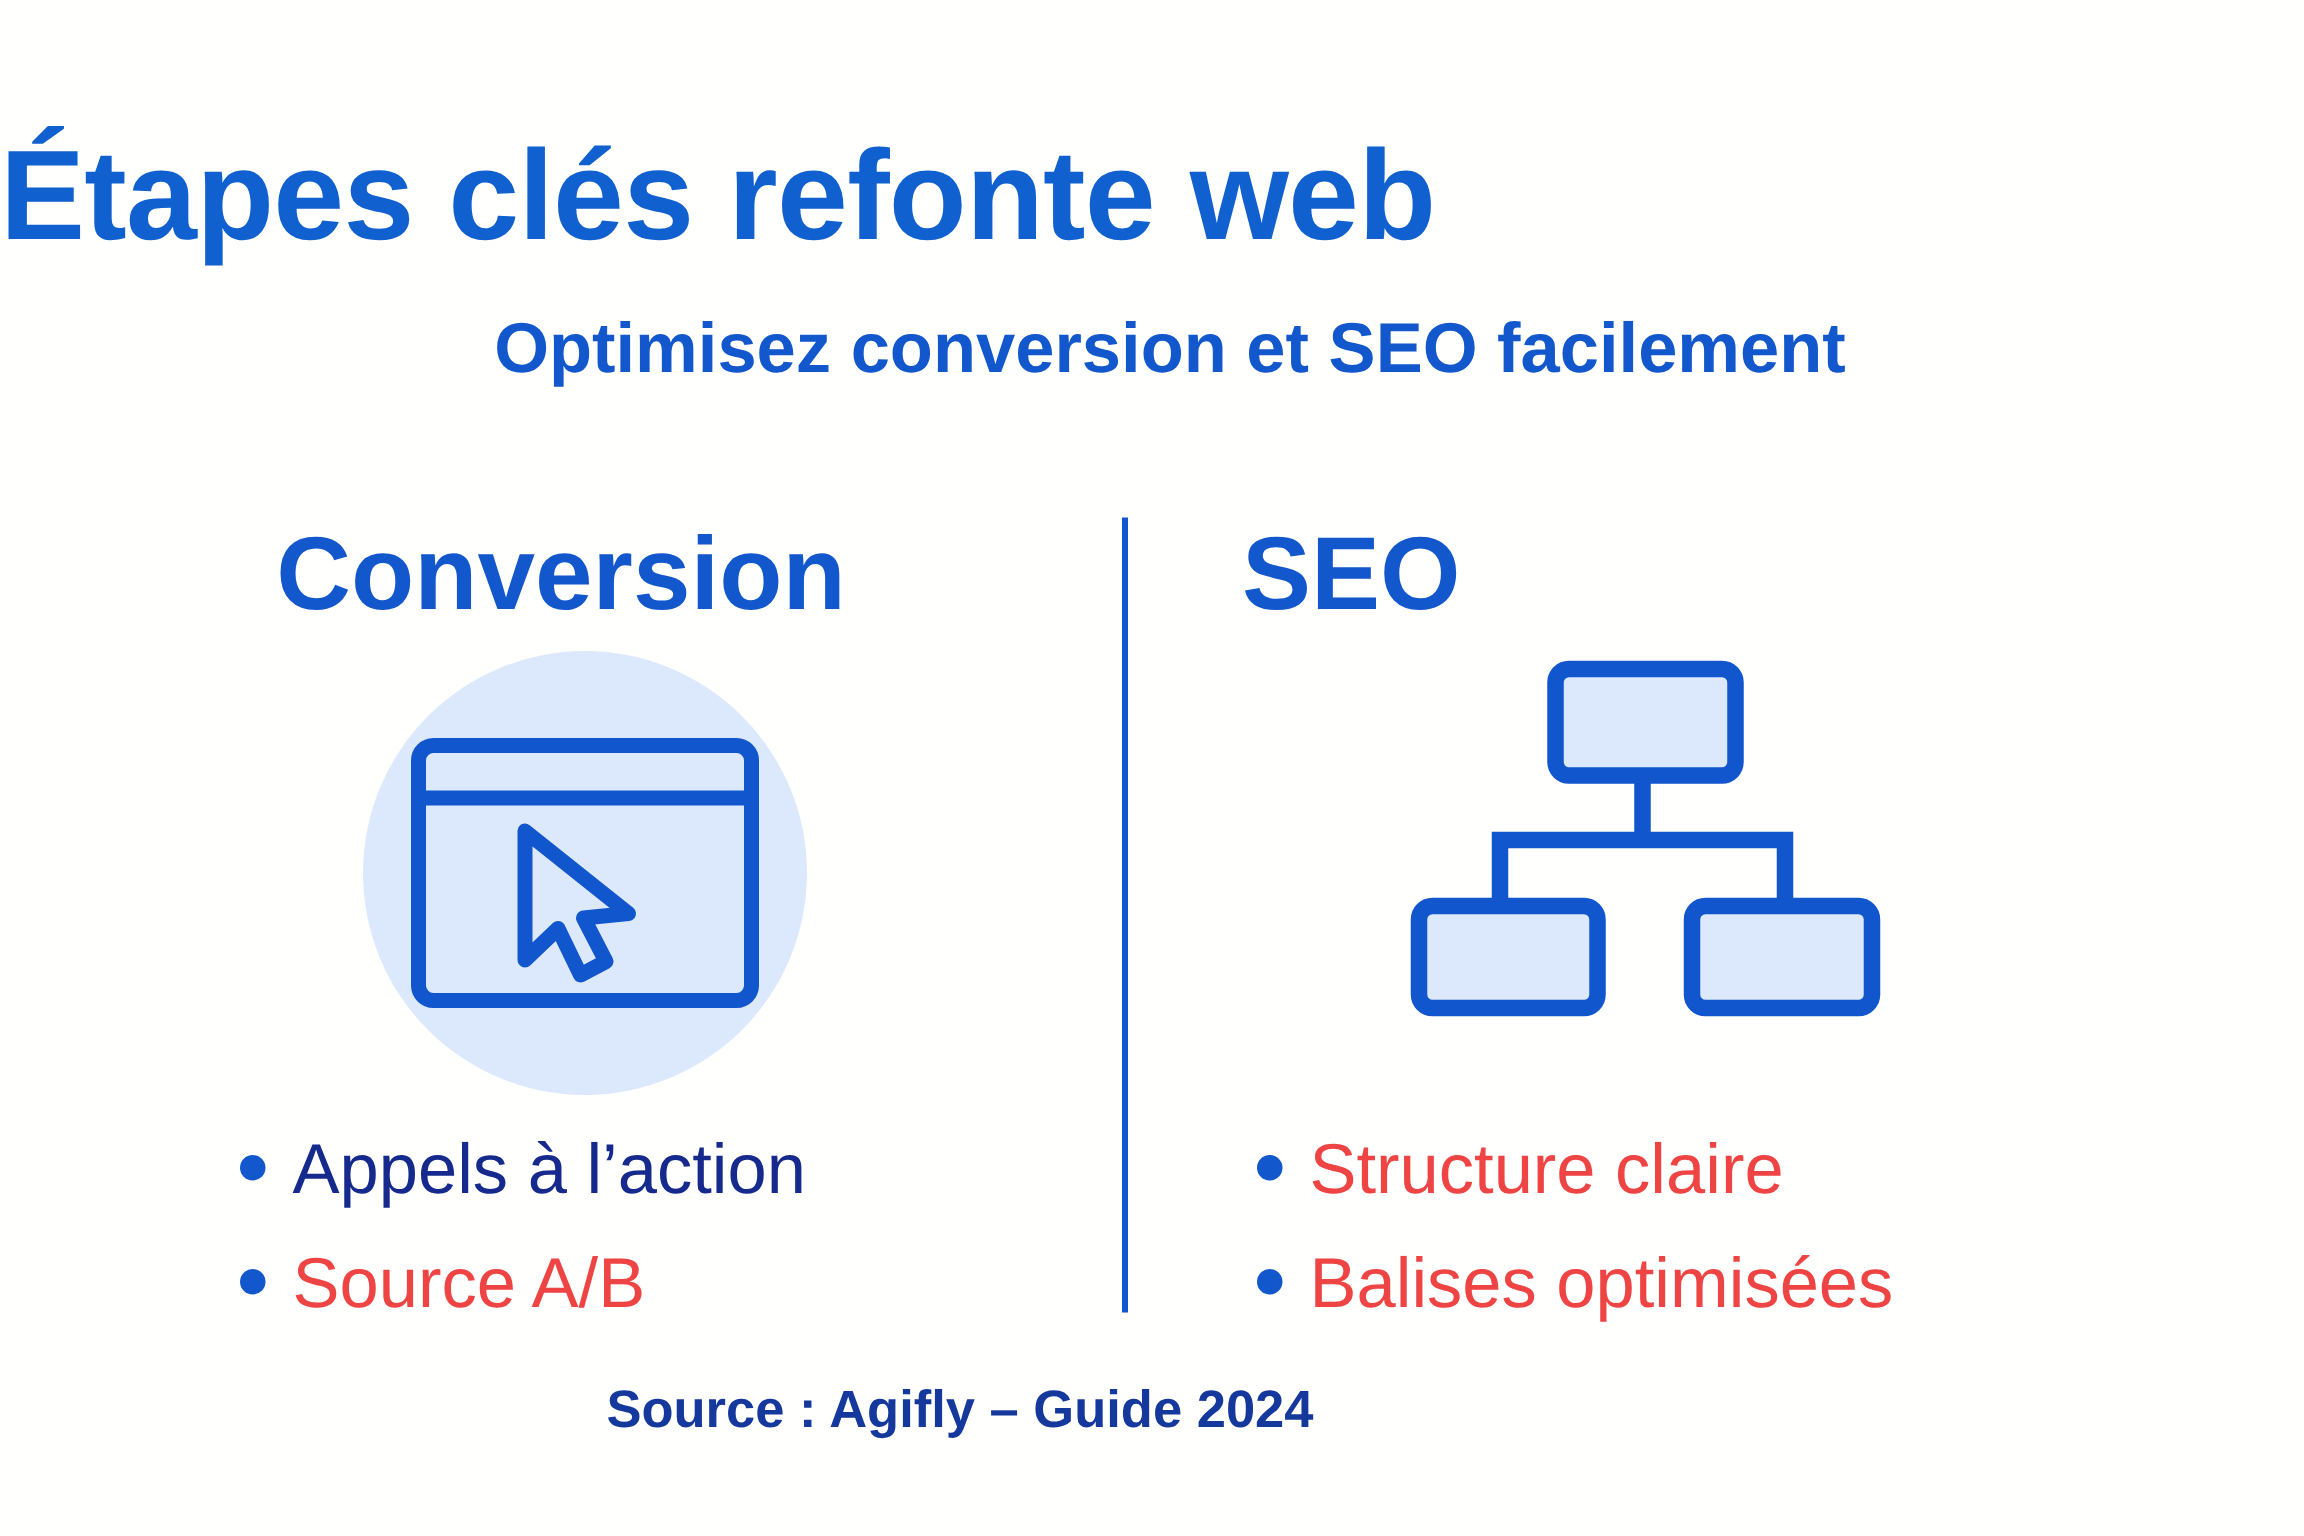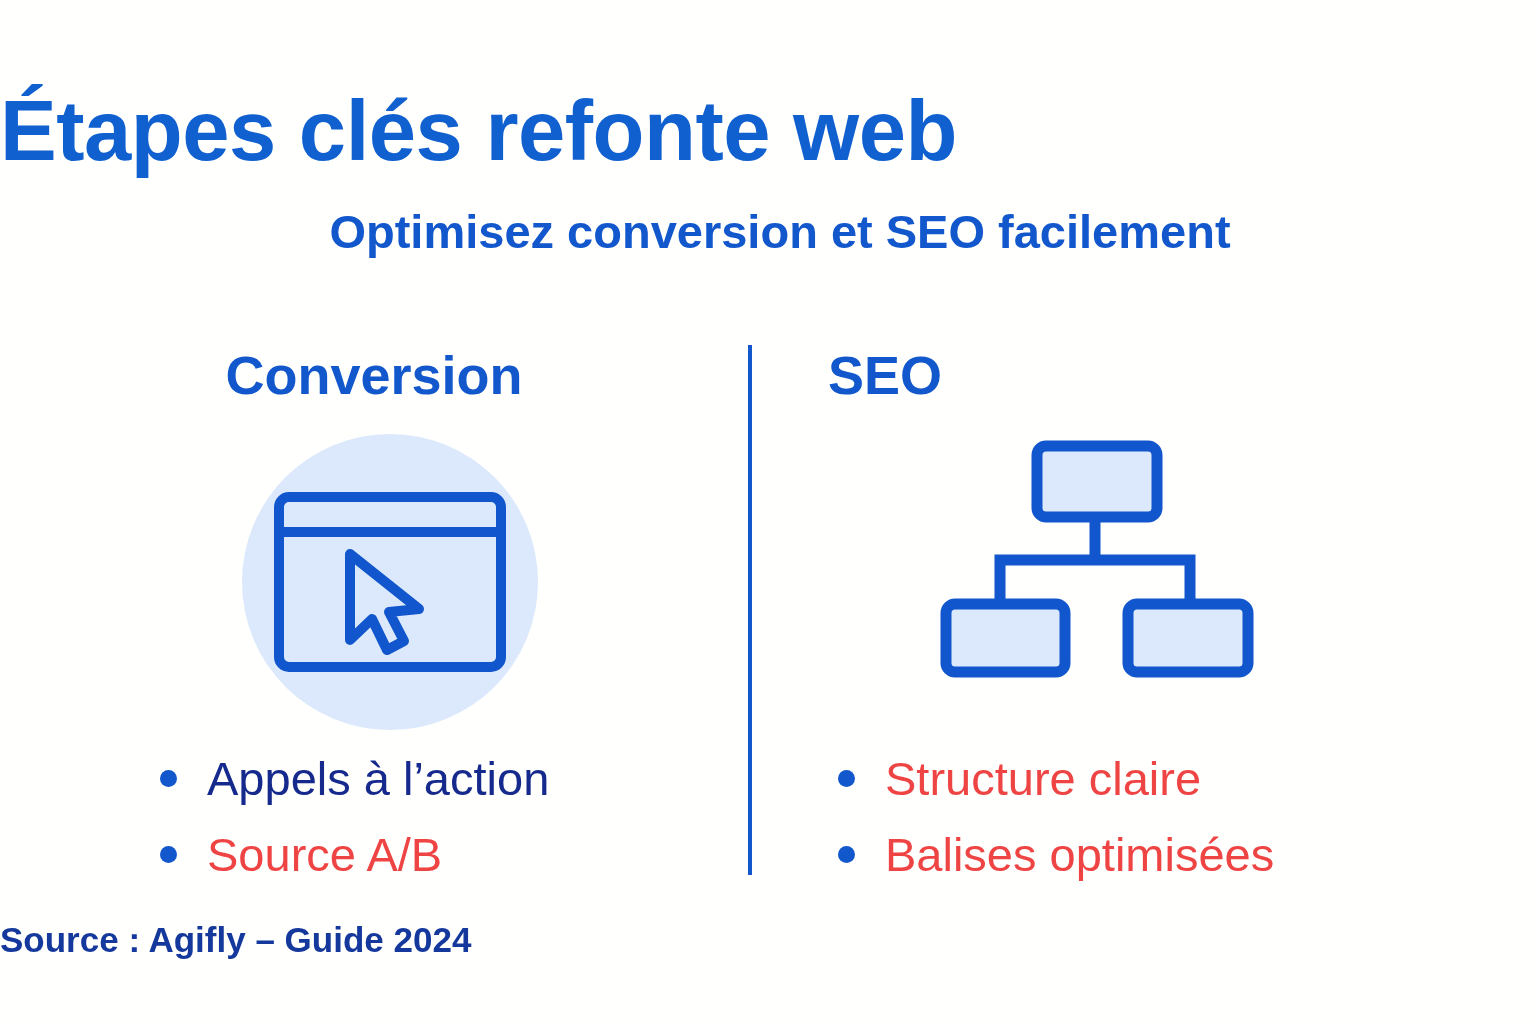--- a/index.html
+++ b/index.html
@@ -54,21 +54,21 @@
     left: 748px;
     top: 345px;
     width: 4px;
     height: 530px;
     background: #1257CC;
   }
 
   
   .col-head {
     position: absolute;
-    font-size: 54px;
+    font-size: 69px;
     font-weight: bold;
     color: #1257CC;
     line-height: 1.0;
     white-space: nowrap;
   }
   .col-head.left  { top: 348px; left: 0;    width: 748px;  text-align: center; }
   .col-head.right { top: 348px; left: 828px; width: 748px; text-align: left; }
 
   
   .icon-circle {
@@ -105,21 +105,20 @@
     padding: 0;
   }
   .bullets.left  { left: 160px; top: 740px; }
   .bullets.right { left: 838px; top: 740px; }
 
   .bullet-row {
     display: flex;
     align-items: center;
     height: 76px;
     white-space: nowrap;
-    gap: 12px;
   }
   .dot {
     width: 17px;
     height: 17px;
     border-radius: 50%;
     background: #1257CC;
     margin-right: 18px;
     flex: 0 0 auto;
   }
   .bullet-text {
@@ -131,21 +130,21 @@
   .bullet-text.dark {
     color: #152A8C;
   }
 
   
   .source {
     position: absolute;
     top: 920px;
     left: 0;
     width: 1280px;
-    text-align: left;
+    text-align: center;
     font-size: 35px;
     font-weight: bold;
     color: #15389C;
     white-space: nowrap;
   }
 </style>
 </head>
 <body>
 
 <div class="canvas">

